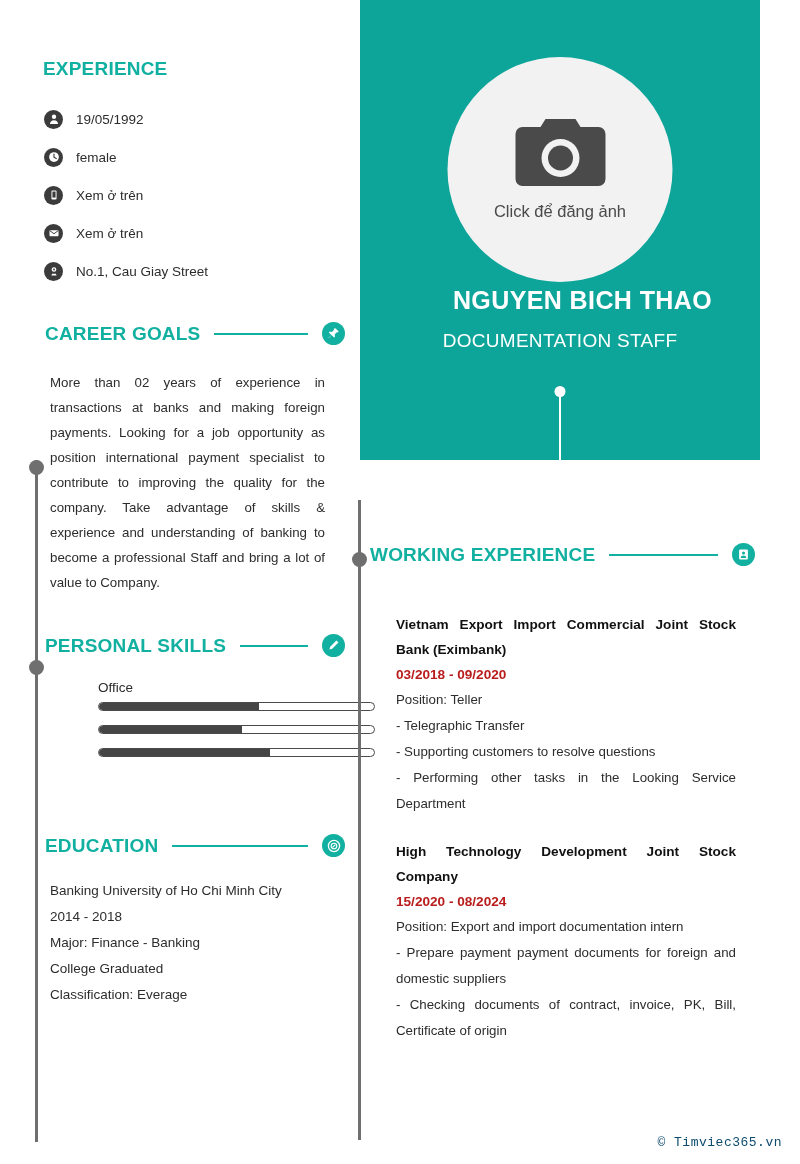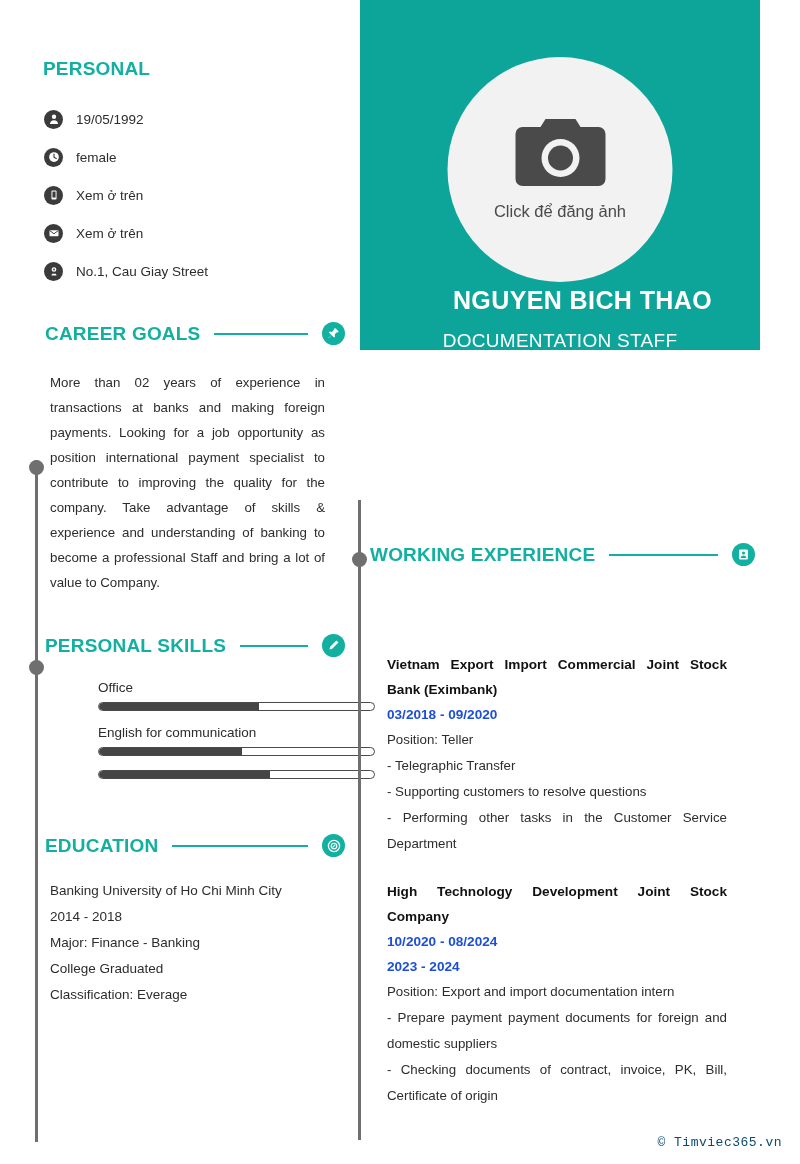--- a/index.html
+++ b/index.html
@@ -82,21 +82,21 @@
   }
   .bar-fill { height: 100%; background: #454545; border-radius: 6px 0 0 6px; }
 
   #edu-head { top: 834px; }
   .edu-body { position: absolute; left: 50px; top: 878px; width: 290px; }
   .edu-line { font-size: 13.5px; color: #2d2d2d; line-height: 26px; }
 
   
   .hero {
     position: absolute; left: 360px; top: 0;
-    width: 400px; height: 350px; background: #0da49a;
+    width: 400px; height: 460px; background: #0da49a;
   }
   .photo-circle {
     position: absolute; left: 50%; top: 57px; transform: translateX(-50%);
     width: 225px; height: 225px; border-radius: 50%;
     background: #f2f2f2;
     display: flex; flex-direction: column;
     align-items: center; justify-content: center;
   }
   .cam-wrap { margin-top: -6px; }
   .photo-caption {
@@ -123,28 +123,28 @@
 
   .right-rail {
     position: absolute; left: 358px; top: 500px;
     width: 3px; height: 640px; background: #6f6f6f;
   }
 
   #work-head {
     position: absolute; left: 370px; top: 543px;
     display: flex; align-items: center; width: 385px;
   }
-  .work-body { position: absolute; left: 387px; top: 612px; width: 340px; margin-top: 40px; }
+  .work-body { position: absolute; left: 396px; top: 612px; width: 340px; }
   .job { margin-bottom: 22px; }
   .job-title {
     font-size: 13.6px; font-weight: bold; color: #111;
     line-height: 25px; text-align: justify;
   }
   .job-date {
-    font-size: 13.6px; font-weight: bold; color: #1d4ed8; line-height: 25px;
+    font-size: 13.6px; font-weight: bold; color: #b91c1c; line-height: 25px;
   }
   .job-line {
     font-size: 13.3px; color: #2d2d2d; line-height: 26px; text-align: justify;
   }
 
   .watermark {
     position: absolute; right: 18px; bottom: 14px;
     font-family: "Liberation Mono", monospace;
     font-size: 13px; color: #0c4a6e; letter-spacing: .5px;
   }
@@ -154,21 +154,21 @@
 
 <div class="page">
 
   <div class="left-col">
 
     <div class="left-rail">
       <div class="rail-dot" style="top:0px;"></div>
       <div class="rail-dot" style="top:200px;"></div>
     </div>
 
-    <div class="undefined-head">PERSONAL</div>
+    <div class="undefined-head">EXPERIENCE</div>
 
     <div class="contact-list">
 
       <div class="contact-row">
         <span class="c-ico">
           <svg width="12" height="12" viewBox="0 0 16 16">
               <circle cx="8" cy="5" r="2.9" fill="#fff"></circle>
               <path d="M2.6 14.5c0-3.2 2.4-5 5.4-5s5.4 1.8 5.4 5z" fill="#fff"></path>
             </svg>
         </span>
@@ -238,21 +238,20 @@
       </span>
     </div>
     <div class="skills-body">
       <div class="skill">
         <div class="skill-name">Office</div>
         <div class="bar-track">
           <div class="bar-fill" style="width:58%"></div>
         </div>
       </div>
       <div class="skill">
-        <div class="skill-name">English for communication</div>
         <div class="bar-track">
           <div class="bar-fill" style="width:52%"></div>
         </div>
       </div>
       <div class="skill">
         <div class="bar-track">
           <div class="bar-fill" style="width:62%"></div>
         </div>
       </div>
     </div>
@@ -311,27 +310,26 @@
   </div>
 
   <div class="work-body">
 
     <div class="job">
       <div class="job-title">Vietnam Export Import Commercial Joint Stock Bank (Eximbank)</div>
       <div class="job-date">03/2018 - 09/2020</div>
       <div class="job-line">Position: Teller</div>
       <div class="job-line">- Telegraphic Transfer</div>
       <div class="job-line">- Supporting customers to resolve questions</div>
-      <div class="job-line">- Performing other tasks in the Customer Service Department</div>
+      <div class="job-line">- Performing other tasks in the Looking Service Department</div>
     </div>
 
     <div class="job">
       <div class="job-title">High Technology Development Joint Stock Company</div>
-      <div class="job-date"> 10/2020 - 08/2024</div>
-      <div class="job-date">2023 - 2024</div>
+      <div class="job-date"> 15/2020 - 08/2024</div>
       <div class="job-line">Position: Export and import documentation intern</div>
       <div class="job-line">- Prepare payment payment documents for foreign and domestic suppliers</div>
       <div class="job-line">- Checking documents of contract, invoice, PK, Bill, Certificate of origin</div>
     </div>
   </div>
 
   <div class="watermark">© Timviec365.vn</div>
 </div>
 
 </body></html>

